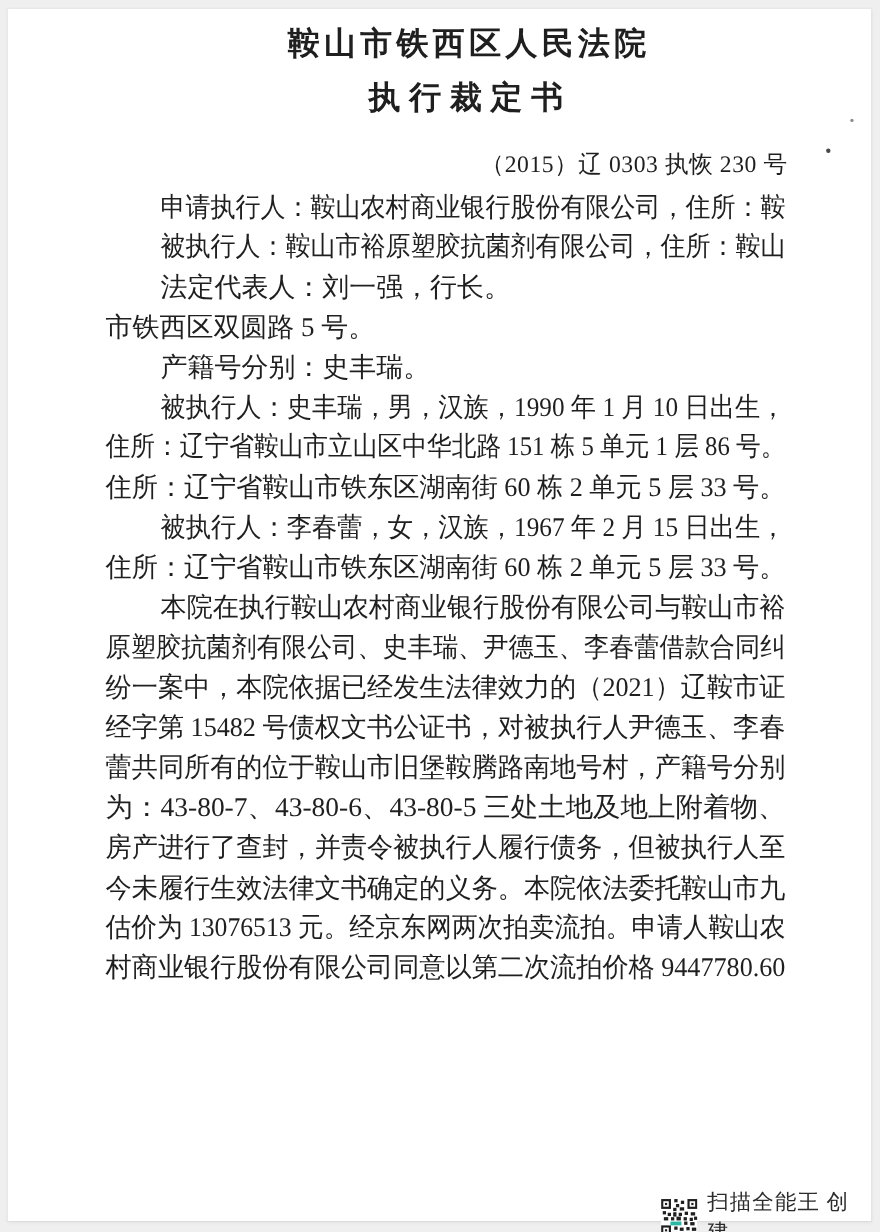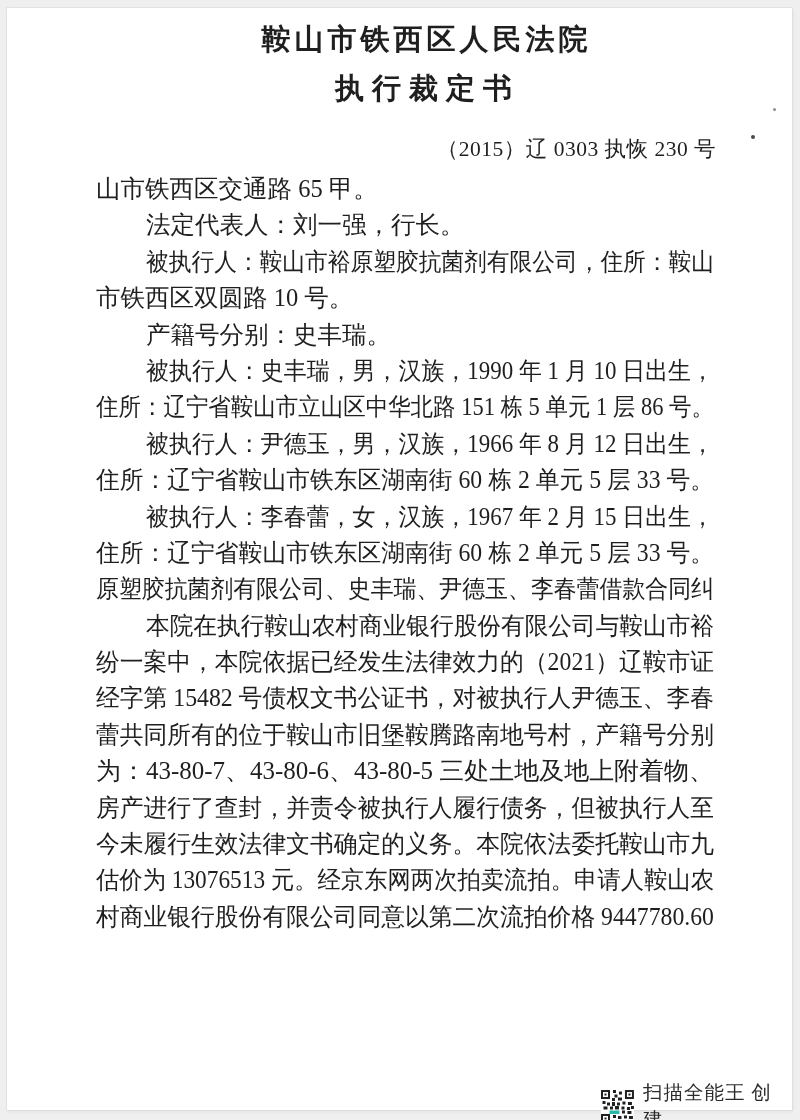--- a/index.html
+++ b/index.html
@@ -62,33 +62,32 @@
 <body>
 
 <div class="frame">
   <div class="page">
 
     <div class="court-title">鞍山市铁西区人民法院</div>
     <div class="doc-title">执行裁定书</div>
     <div class="case-number">（2015）辽 0303 执恢 230 号</div>
 
     <div class="doc-body">
-        <div class="line"><span class="tx">山市铁西区交通路 65 甲。</span></div>
+        <div class="line ind"><span class="tx" style="transform: scaleX(0.927347);">申请执行人：鞍山农村商业银行股份有限公司，住所：鞍</span></div>
+        <div class="line ind"><span class="tx" style="transform: scaleX(0.927347);">被执行人：鞍山市裕原塑胶抗菌剂有限公司，住所：鞍山</span></div>
         <div class="line ind"><span class="tx">法定代表人：刘一强，行长。</span></div>
-        <div class="line ind"><span class="tx" style="transform: scaleX(0.927347);">被执行人：鞍山市裕原塑胶抗菌剂有限公司，住所：鞍山</span></div>
-        <div class="line"><span class="tx">市铁西区双圆路 10 号。</span></div>
+        <div class="line"><span class="tx">市铁西区双圆路 5 号。</span></div>
         <div class="line ind"><span class="tx">产籍号分别：史丰瑞。</span></div>
         <div class="line ind"><span class="tx" style="transform: scaleX(0.936714);">被执行人：史丰瑞，男，汉族，1990 年 1 月 10 日出生，</span></div>
         <div class="line"><span class="tx" style="transform: scaleX(0.917254);">住所：辽宁省鞍山市立山区中华北路 151 栋 5 单元 1 层 86 号。</span></div>
-        <div class="line ind"><span class="tx" style="transform: scaleX(0.936714);">被执行人：尹德玉，男，汉族，1966 年 8 月 12 日出生，</span></div>
         <div class="line"><span class="tx" style="transform: scaleX(0.970173);">住所：辽宁省鞍山市铁东区湖南街 60 栋 2 单元 5 层 33 号。</span></div>
         <div class="line ind"><span class="tx" style="transform: scaleX(0.936714);">被执行人：李春蕾，女，汉族，1967 年 2 月 15 日出生，</span></div>
         <div class="line"><span class="tx" style="transform: scaleX(0.970173);">住所：辽宁省鞍山市铁东区湖南街 60 栋 2 单元 5 层 33 号。</span></div>
+        <div class="line ind"><span class="tx" style="transform: scaleX(0.965986);">本院在执行鞍山农村商业银行股份有限公司与鞍山市裕</span></div>
         <div class="line"><span class="tx" style="transform: scaleX(0.93424);">原塑胶抗菌剂有限公司、史丰瑞、尹德玉、李春蕾借款合同纠</span></div>
-        <div class="line ind"><span class="tx" style="transform: scaleX(0.965986);">本院在执行鞍山农村商业银行股份有限公司与鞍山市裕</span></div>
         <div class="line"><span class="tx" style="transform: scaleX(0.970173);">纷一案中，本院依据已经发生法律效力的（2021）辽鞍市证</span></div>
         <div class="line"><span class="tx" style="transform: scaleX(0.970173);">经字第 15482 号债权文书公证书，对被执行人尹德玉、李春</span></div>
         <div class="line"><span class="tx" style="transform: scaleX(0.970173);">蕾共同所有的位于鞍山市旧堡鞍腾路南地号村，产籍号分别</span></div>
         <div class="line"><span class="tx" style="transform: scaleX(1.01925);">为：43-80-7、43-80-6、43-80-5 三处土地及地上附着物、</span></div>
         <div class="line"><span class="tx" style="transform: scaleX(0.970173);">房产进行了查封，并责令被执行人履行债务，但被执行人至</span></div>
         <div class="line"><span class="tx" style="transform: scaleX(0.970173);">今未履行生效法律文书确定的义务。本院依法委托鞍山市九</span></div>
         <div class="line"><span class="tx" style="transform: scaleX(0.951868);">估价为 13076513 元。经京东网两次拍卖流拍。申请人鞍山农</span></div>
         <div class="line"><span class="tx" style="transform: scaleX(0.970173);">村商业银行股份有限公司同意以第二次流拍价格 9447780.60</span></div>
       </div>
 

